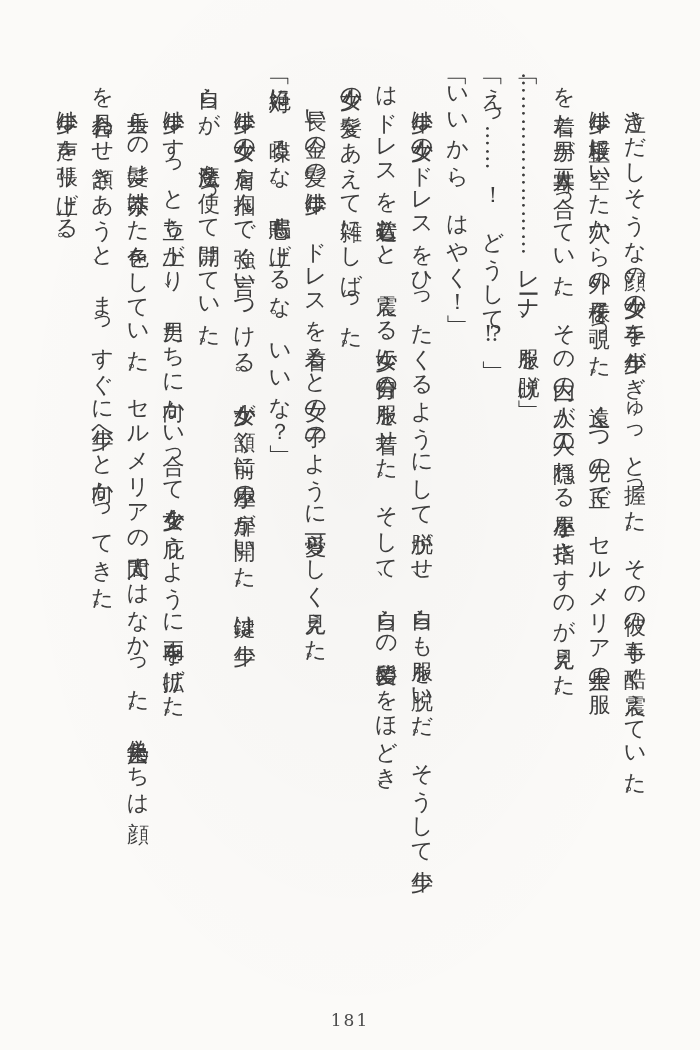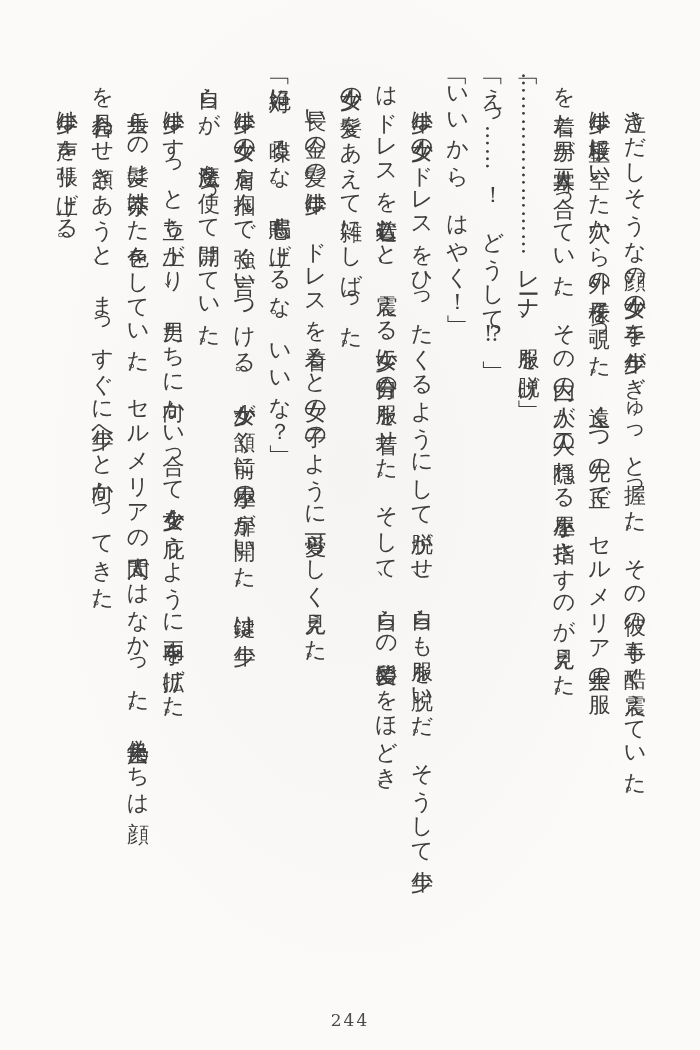--- a/index.html
+++ b/index.html
@@ -64,13 +64,13 @@
   <p>　長い金の髪の少年は、ドレスを着ると女の子のように可愛らしく見えた。</p>
   <p>「絶対に、喋るな。悲鳴も上げるな。いいな？」</p>
   <p>　少年は少女の肩を掴んで強く言いつける。少女が頷く前に小屋の扉が開いた。鍵は少年</p>
   <p>自らが、魔法を使って開けていた。</p>
   <p>　少年はすっと立ち上がり、男たちに向かい合って少女を庇うように両手を拡げた。</p>
   <p>　兵士らの髪は赤茶けた色をしていた。セルメリアの人間ではなかった。偽兵士たちは顔</p>
   <p>を見合わせ頷きあうと、まっすぐに少年へと向かってきた。</p>
   <p>　少年は声を張り上げる。</p>
 </div>
 
-<div class="page-number">244</div>
+<div class="page-number">181</div>
 
 </body></html>

